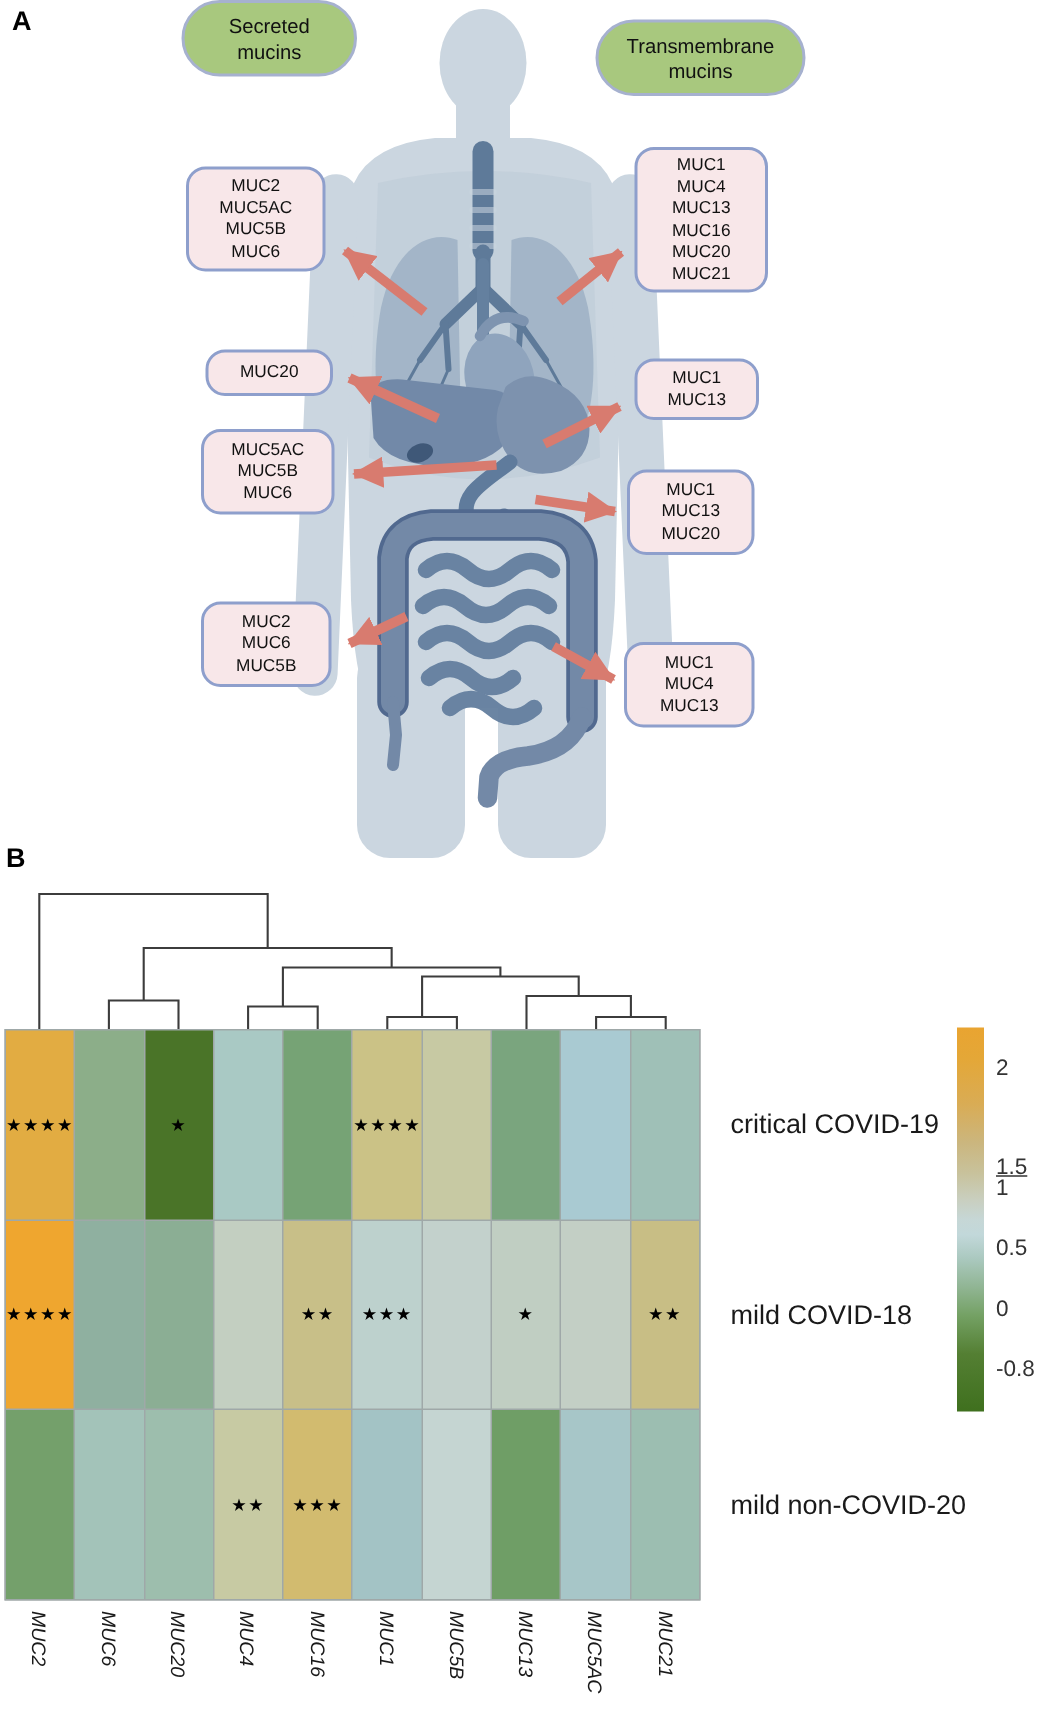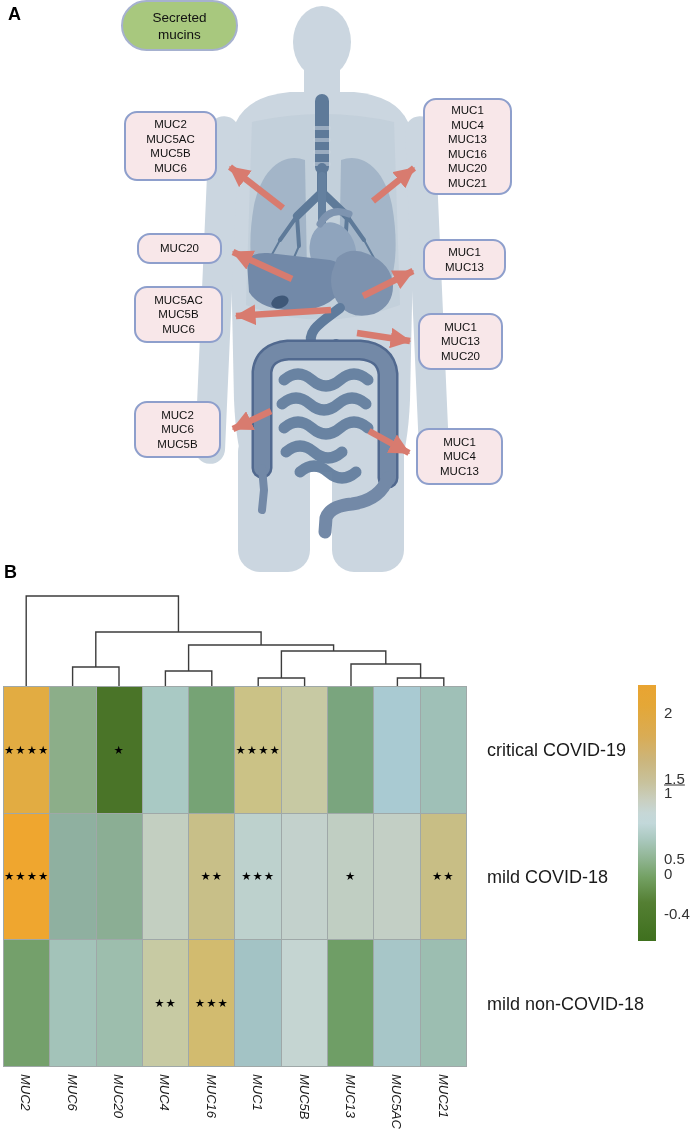--- a/index.html
+++ b/index.html
@@ -110,20 +110,21 @@
     <line x1="292" y1="279" x2="233" y2="252" marker-end="url(#ah)"></line>
     <line x1="331" y1="310" x2="236" y2="316" marker-end="url(#ah)"></line>
     <line x1="271" y1="411" x2="233" y2="429" marker-end="url(#ah)"></line>
     <line x1="373" y1="201" x2="414" y2="168" marker-end="url(#ah)"></line>
     <line x1="363" y1="296" x2="413" y2="271" marker-end="url(#ah)"></line>
     <line x1="357" y1="333" x2="410" y2="341" marker-end="url(#ah)"></line>
     <line x1="369" y1="431" x2="409" y2="453" marker-end="url(#ah)"></line>
   </svg>
 
   <div class="oval" id="oval-secreted">Secreted mucins</div>
+  <div class="oval" id="oval-transmembrane">Transmembrane mucins</div>
 
   <div class="mucin-box" id="box-0">
       <div>MUC2</div>
       <div>MUC5AC</div>
       <div>MUC5B</div>
       <div>MUC6</div>
     </div>
   <div class="mucin-box" id="box-1">
       <div>MUC20</div>
     </div>
@@ -214,38 +215,38 @@
       </div>
       <div class="cell" style="background: rgb(163, 195, 197);"></div>
       <div class="cell" style="background: rgb(197, 213, 210);"></div>
       <div class="cell" style="background: rgb(111, 158, 102);"></div>
       <div class="cell" style="background: rgb(167, 198, 200);"></div>
       <div class="cell" style="background: rgb(156, 190, 177);"></div>
     </div>
   <div id="rowlabels">
       <div class="rowlabel" style="top: 749.5px;">critical COVID-19</div>
       <div class="rowlabel" style="top: 876.5px;">mild COVID-18</div>
-      <div class="rowlabel" style="top: 1003.5px;">mild non-COVID-18</div>
+      <div class="rowlabel" style="top: 1003.5px;">mild non-COVID-20</div>
     </div>
   <div id="collabels">
       <div class="collabel" style="left: 33.2px; top: 1074px;">MUC2</div>
       <div class="collabel" style="left: 79.6px; top: 1074px;">MUC6</div>
       <div class="collabel" style="left: 126px; top: 1074px;">MUC20</div>
       <div class="collabel" style="left: 172.4px; top: 1074px;">MUC4</div>
       <div class="collabel" style="left: 218.8px; top: 1074px;">MUC16</div>
       <div class="collabel" style="left: 265.2px; top: 1074px;">MUC1</div>
       <div class="collabel" style="left: 311.6px; top: 1074px;">MUC5B</div>
       <div class="collabel" style="left: 358px; top: 1074px;">MUC13</div>
       <div class="collabel" style="left: 404.4px; top: 1074px;">MUC5AC</div>
       <div class="collabel" style="left: 450.8px; top: 1074px;">MUC21</div>
     </div>
 
   <div id="cbar" style="background: linear-gradient(rgb(233, 164, 49) 0%, rgb(228, 167, 55) 8%, rgb(217, 172, 85) 20%, rgb(203, 182, 126) 30%, rgb(200, 194, 156) 38%, rgb(201, 207, 192) 45%, rgb(198, 215, 214) 50%, rgb(194, 216, 218) 54%, rgb(171, 201, 192) 60%, rgb(143, 180, 145) 68%, rgb(116, 161, 100) 75%, rgb(84, 127, 51) 85%, rgb(63, 112, 30) 100%);"></div>
   <div id="cbticks">
       <div class="cbtick" style="top: 711.566px;">2</div>
       <div class="cbtick" style="top: 778px; text-decoration: underline;">1.5</div>
       <div class="cbtick" style="top: 792.069px;">1</div>
-      <div class="cbtick" style="top: 832.321px; margin-top: 26px;">0.5</div>
+      <div class="cbtick" style="top: 832.321px;">0.5</div>
       <div class="cbtick" style="top: 872.572px;">0</div>
-      <div class="cbtick" style="top: 912.824px;">-0.4</div>
+      <div class="cbtick" style="top: 912.824px;">-0.8</div>
     </div>
 
 </div>
 
 </body></html>

